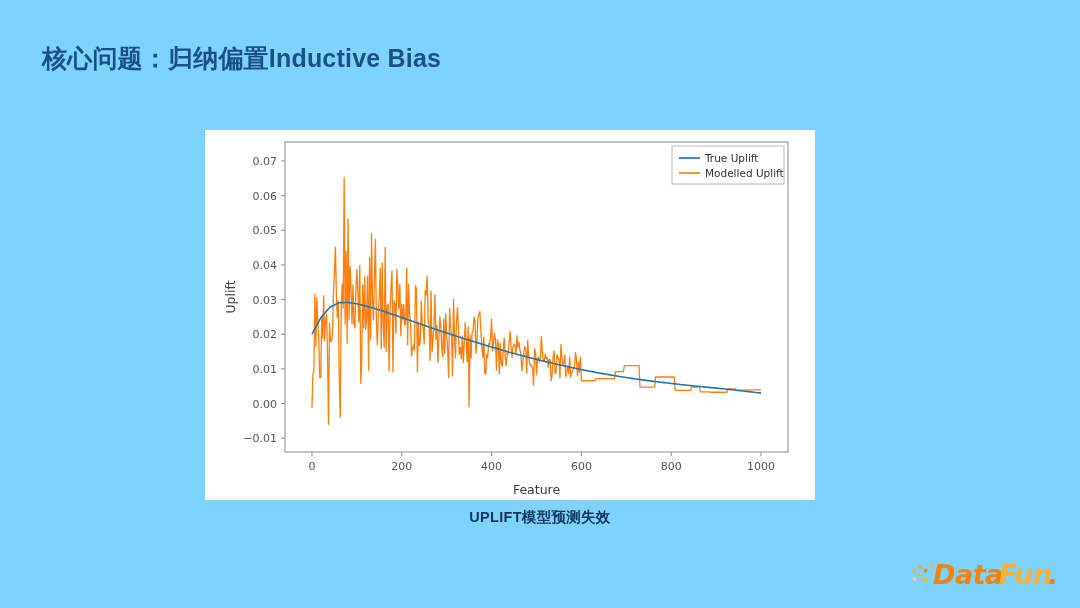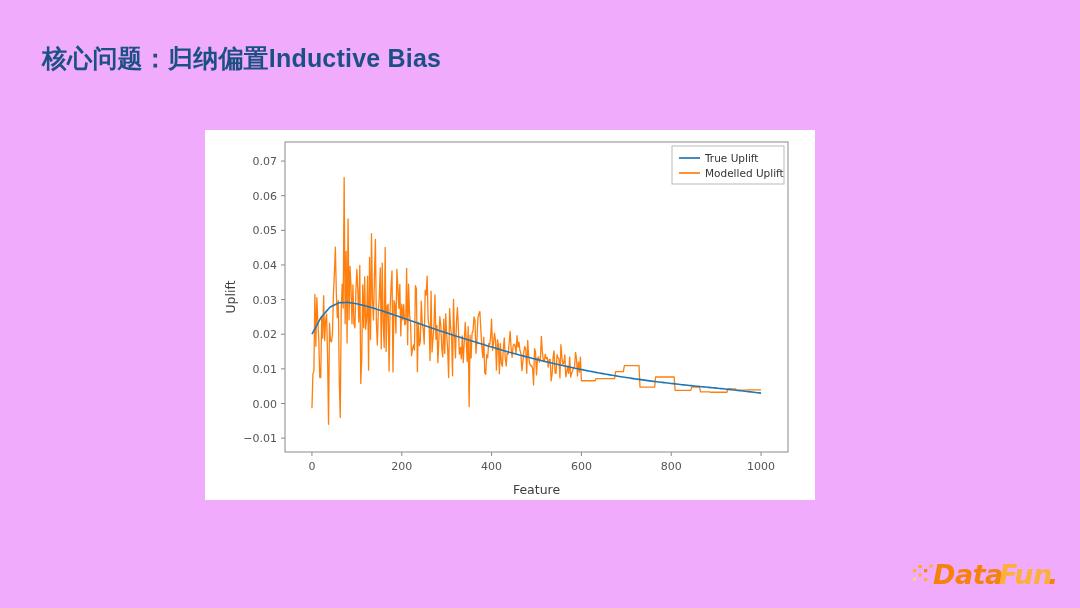--- a/index.html
+++ b/index.html
@@ -10,21 +10,21 @@
   body {
     width: 1080px;
     height: 608px;
     position: relative;
     font-family: "Liberation Sans", sans-serif;
     overflow: hidden;
   }
   .slide {
     position: absolute;
     inset: 0;
-    background: #f0abfc;
+    background: #7dd3fc;
   }
   .slide-title {
     position: absolute;
     left: 42px;
     top: 42px;
     font-size: 25px;
     font-weight: bold;
     color: #1b5085;
     letter-spacing: 0.2px;
     white-space: nowrap;
@@ -134,20 +134,21 @@
       <g id="g-legend">
           <rect x="467" y="16" width="112" height="38" fill="#ffffff" stroke="#b9b9b9" stroke-width="1"></rect>
           <line x1="474" y1="28" x2="495" y2="28" stroke="#1f77b4" stroke-width="1.7"></line>
           <text x="500" y="31.5" class="legend-label">True Uplift</text>
           <line x1="474" y1="43" x2="495" y2="43" stroke="#ff7f0e" stroke-width="1.7"></line>
           <text x="500" y="46.5" class="legend-label">Modelled Uplift</text>
         </g>
     </svg>
   </div>
 
+  <div class="caption">UPLIFT模型预测失效</div>
 
   <svg class="logo" viewBox="0 0 155 38">
     <g>
       <rect x="2" y="13" width="3.2" height="3.2" fill="#fbb03b"></rect>
       <rect x="7.5" y="9" width="3.2" height="3.2" fill="#f9a825"></rect>
       <rect x="7.5" y="17.5" width="3.2" height="3.2" fill="#fbb03b"></rect>
       <rect x="13" y="13" width="3.2" height="3.2" fill="#f5820b"></rect>
       <rect x="13" y="22" width="3.2" height="3.2" fill="#fbb03b"></rect>
       <rect x="2" y="21.5" width="3.2" height="3.2" fill="#fdd08a"></rect>
       <rect x="18.5" y="8.5" width="3.2" height="3.2" fill="#fbb03b"></rect>

